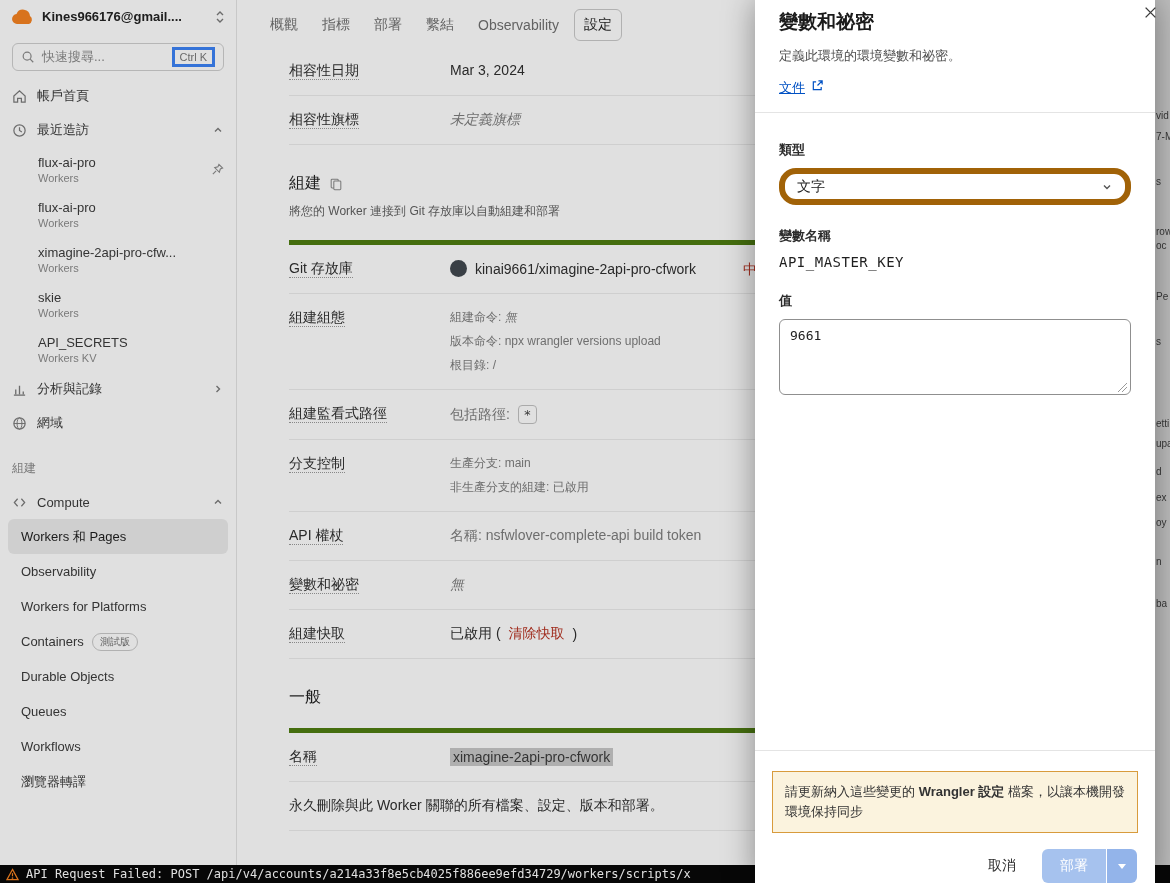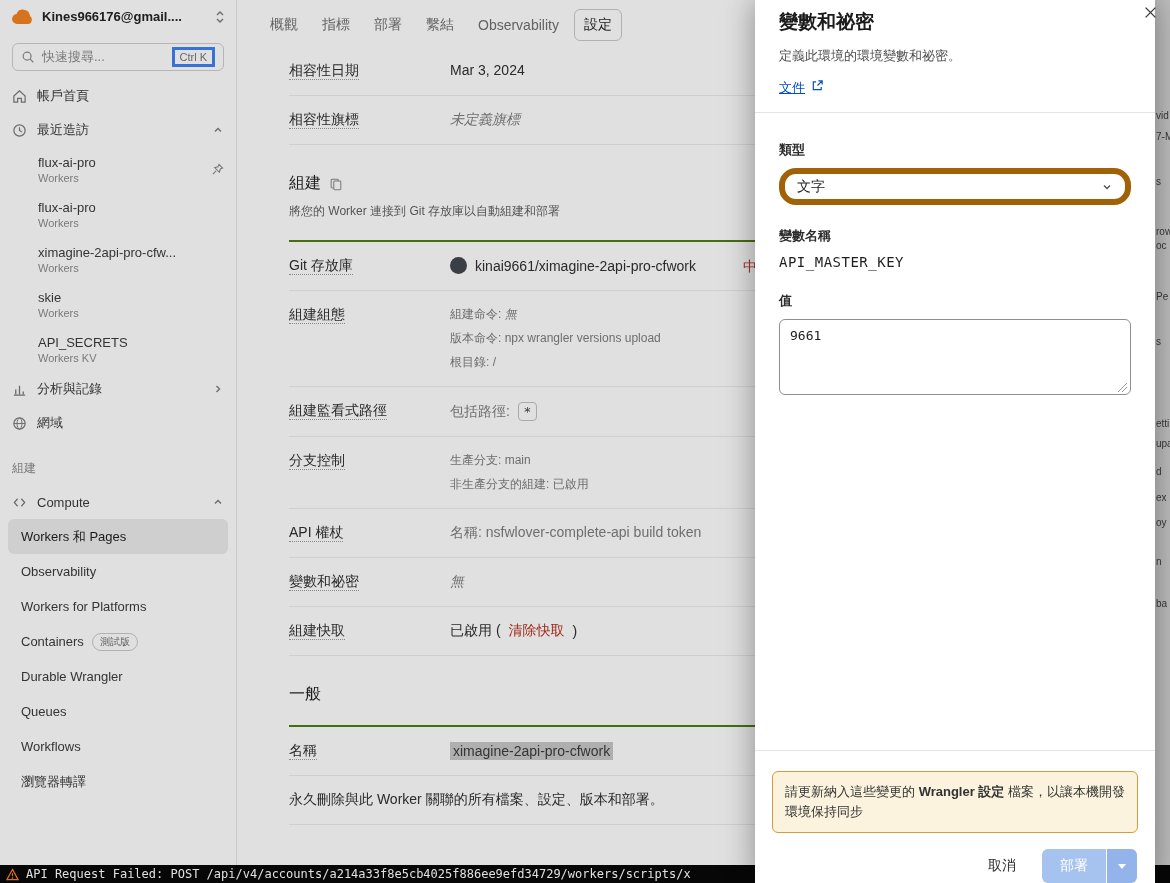--- a/index.html
+++ b/index.html
@@ -41,21 +41,21 @@
   .content { padding-left:52px; width:881px; }
   .srow { display:flex; align-items:flex-start; border-bottom:1px solid #ececec; padding:15px 0; position:relative; }
   .lbl { width:161px; flex:none; font-size:14px; color:#2e2e2e; }
   .lbl span { border-bottom:1px dotted #9a9a9a; padding-bottom:1px; }
   .val { font-size:14px; color:#2e2e2e; display:flex; align-items:center; gap:8px; }
   .muted { color:#7d7d7d; }
   .ital { font-style:italic; }
   .lines { display:flex; flex-direction:column; gap:7px; font-size:12px; color:#7d7d7d; }
   .sec-title { font-size:16px; color:#1f1f1f; display:flex; align-items:center; gap:8px; margin-top:28px; }
   .sec-desc { font-size:12px; color:#5f5f5f; margin-top:9px; }
-  .table { margin-top:20px; border-top:2px solid #4d7c0f; }
+  .table { margin-top:20px; border-top:5px solid #4d7c0f; }
   .red { color:#b6301f; }
   .git-action { position:absolute; left:454px; top:16px; font-size:14px; cursor:pointer; white-space:nowrap; }
   .gh { width:17px; height:17px; border-radius:50%; background:#40474e; display:inline-block; flex:none; }
   .star-box { display:inline-flex; align-items:center; justify-content:center; width:19px; height:19px;
               border:1px solid #c2c2c2; border-radius:4px;
               font-family:"DejaVu Sans Mono","Liberation Mono",monospace; font-size:13px; color:#444; }
   .hl { background:#c7c7c7; color:#3a3a3a; padding:1px 3px; }
   .link-red { color:#b6301f; cursor:pointer; }
 
   
@@ -88,21 +88,21 @@
   .mt22 { margin-top:22px; }
   .mono { font-family:"DejaVu Sans Mono","Liberation Mono",monospace; }
   .name-val { font-size:14px; color:#1f1f1f; letter-spacing:0.5px; }
   .ta-wrap { position:relative; }
   .value-input { width:100%; height:76px; border:1px solid #8f8f8f; border-radius:6px; padding:8px 10px;
                  font-size:13px; color:#222; resize:none;
                  font-family:"DejaVu Sans Mono","Liberation Mono",monospace; }
   .ta-wrap::after { content:""; position:absolute; right:4px; bottom:7px; width:9px; height:9px;
     background:linear-gradient(135deg, transparent 0 45%, #9a9a9a 45% 52%, transparent 52% 68%, #9a9a9a 68% 75%, transparent 75%); }
   .spacer { flex:1; }
-  .warn { margin:20px 17px 0; border:1px solid #d89b3c; background:#fbf3de; border-radius:6px;
+  .warn { margin:20px 17px 0; border:1px solid #d89b3c; background:#fbf3de; border-radius:0;
           padding:10px 12px; font-size:13px; color:#333; line-height:1.55; }
   .d-foot { display:flex; justify-content:flex-end; align-items:center; gap:26px; padding:16px 18px 0; }
   .btn-cancel { font-size:14px; color:#2c2c2c; cursor:pointer; }
   .btn-deploy { display:flex; cursor:pointer; }
   .btn-deploy .bmain { background:#a6c2ee; color:#fff; font-size:14px; padding:8px 18px; border-radius:6px 0 0 6px; }
   .btn-deploy .barrow { background:#93b4ea; width:30px; border-radius:0 6px 6px 0; margin-left:1px;
                         display:flex; align-items:center; justify-content:center; }
   .tri-down { width:0; height:0; border-left:4px solid transparent; border-right:4px solid transparent;
               border-top:5px solid #fff; }
 </style>
@@ -223,21 +223,21 @@
       <span>Observability</span>
     </div>
     <div class="sub-item">
       <span>Workers for Platforms</span>
     </div>
     <div class="sub-item">
       <span>Containers</span>
       <span class="badge">測試版</span>
     </div>
     <div class="sub-item">
-      <span>Durable Wrangler</span>
+      <span>Durable Objects</span>
     </div>
     <div class="sub-item">
       <span>Queues</span>
     </div>
     <div class="sub-item">
       <span>Workflows</span>
     </div>
     <div class="sub-item">
       <span>瀏覽器轉譯</span>
     </div>

